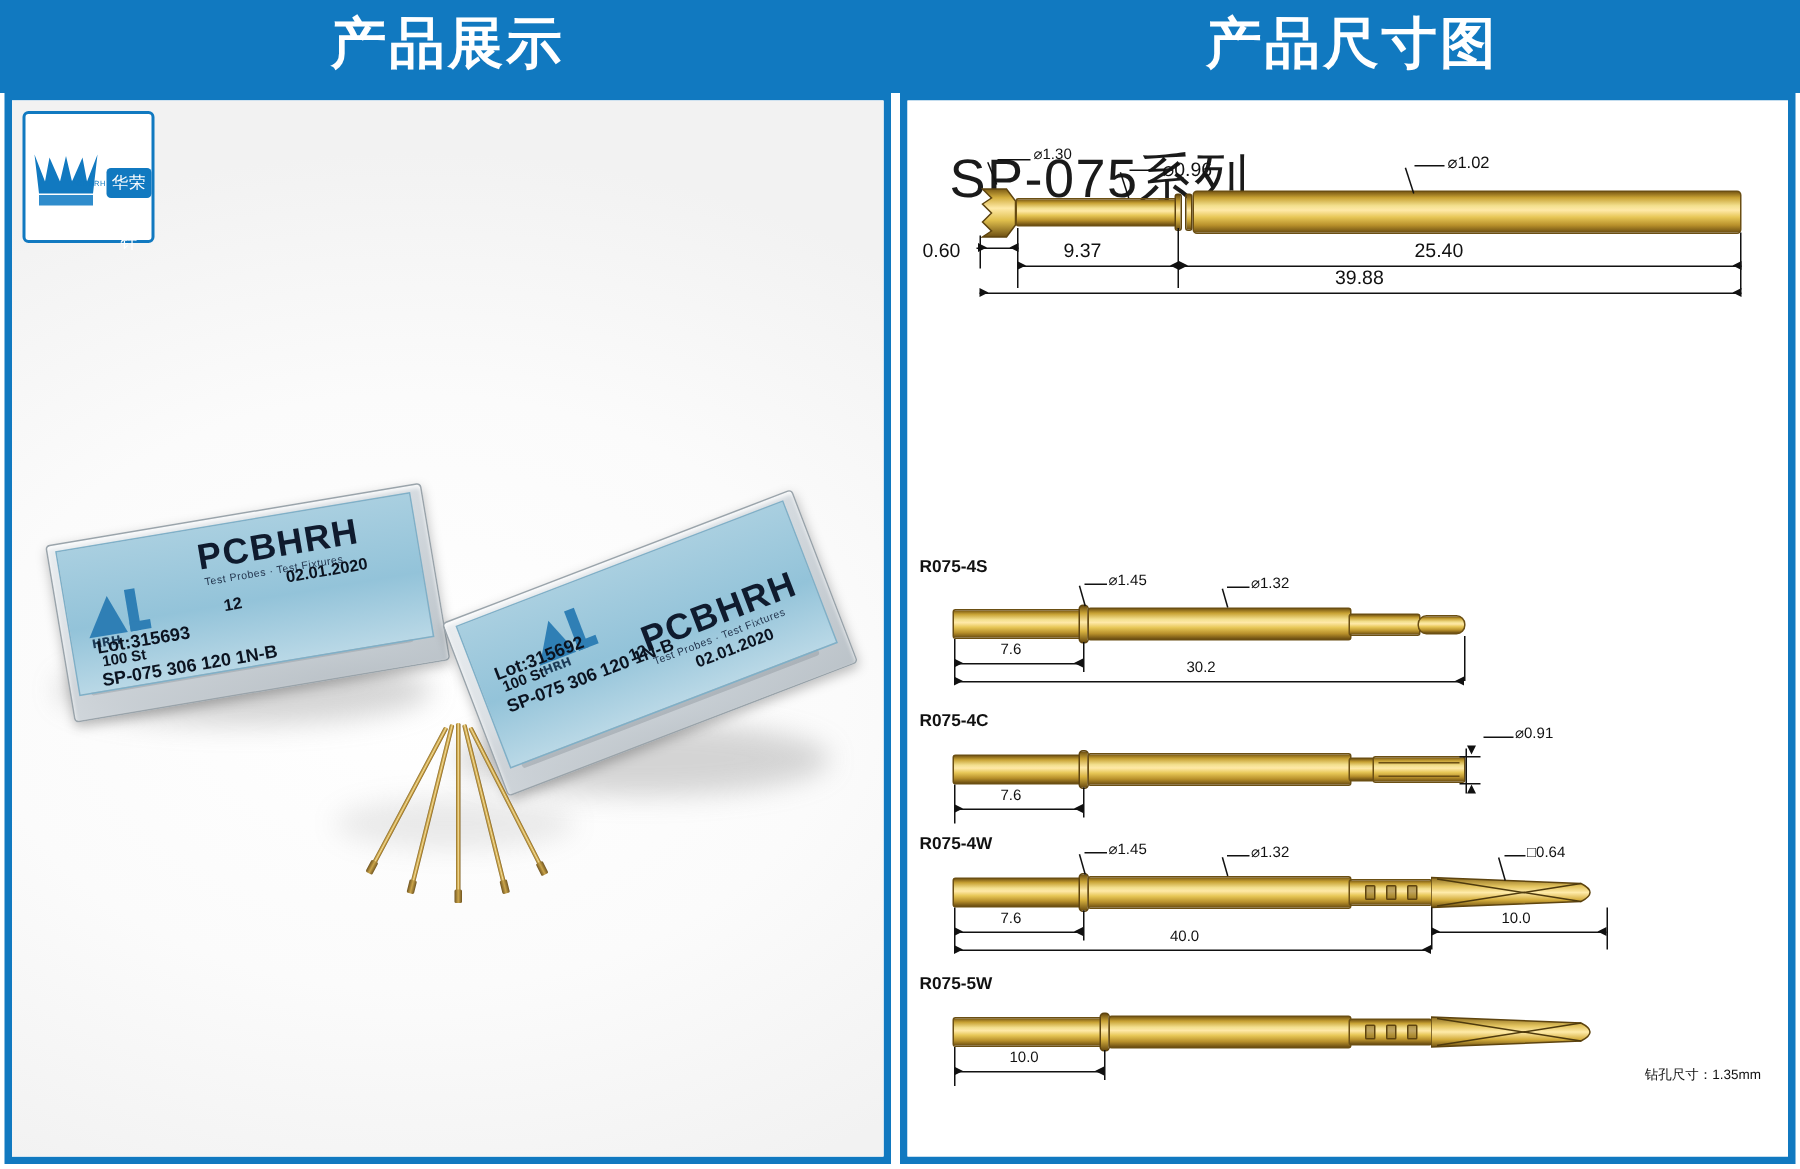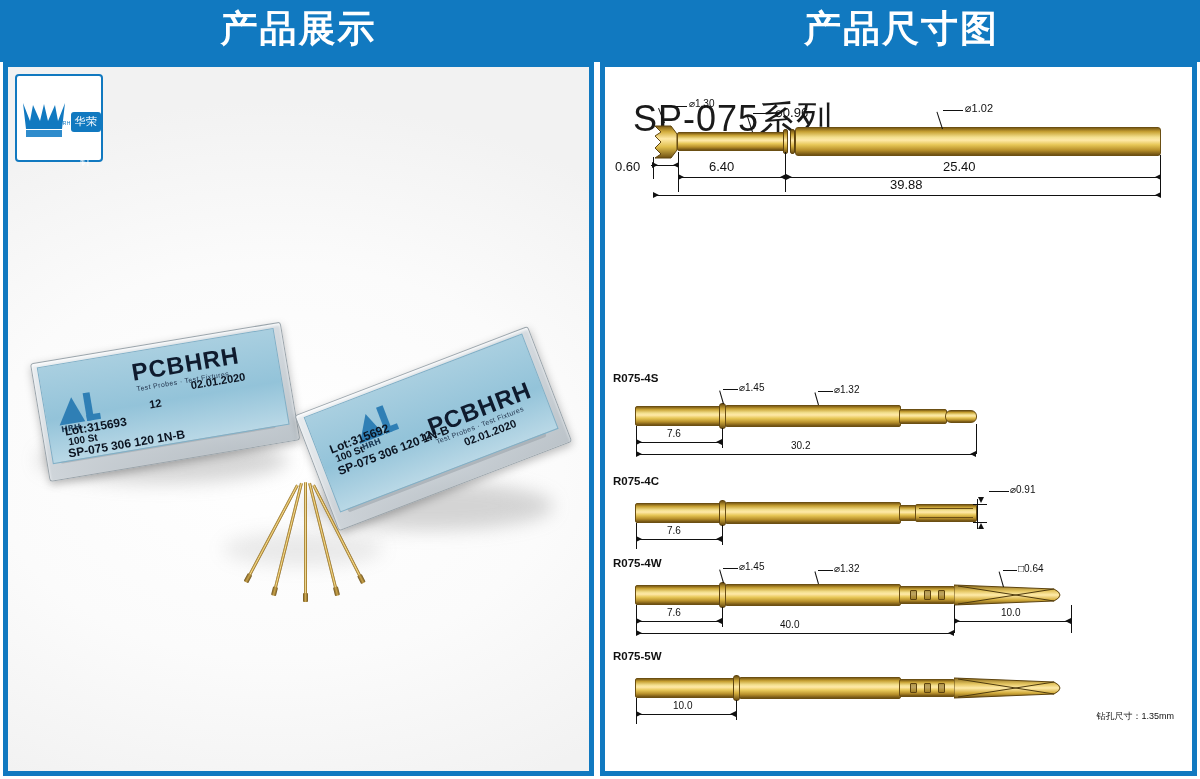--- a/index.html
+++ b/index.html
@@ -281,21 +281,21 @@
         <div class="dimline" style="left:46px;top:98px;width:28px;"></div>
         <div class="arrowR" style="left:47px;top:95px;"></div>
         <div class="arrowL" style="left:68px;top:95px;"></div>
         <div class="dimtick" style="left:48px;top:90px;height:22px;"></div>
         <div class="dimtick" style="left:73px;top:85px;height:40px;"></div>
 
         <div class="dimline" style="left:73px;top:110px;width:108px;"></div>
         <div class="arrowR" style="left:73px;top:107px;"></div>
         <div class="arrowL" style="left:175px;top:107px;"></div>
         <div class="dimtick" style="left:180px;top:85px;height:40px;"></div>
-        <div class="lbl" style="left:104px;top:92px;font-size:13px;">6.40</div>
+        <div class="lbl" style="left:104px;top:92px;font-size:13px;">9.37</div>
 
         <div class="dimline" style="left:181px;top:110px;width:375px;"></div>
         <div class="arrowR" style="left:181px;top:107px;"></div>
         <div class="arrowL" style="left:550px;top:107px;"></div>
         <div class="dimtick" style="left:555px;top:88px;height:38px;"></div>
         <div class="lbl" style="left:338px;top:92px;font-size:13px;">25.40</div>
 
         <div class="dimline" style="left:48px;top:128px;width:508px;"></div>
         <div class="arrowR" style="left:48px;top:125px;"></div>
         <div class="arrowL" style="left:550px;top:125px;"></div>

